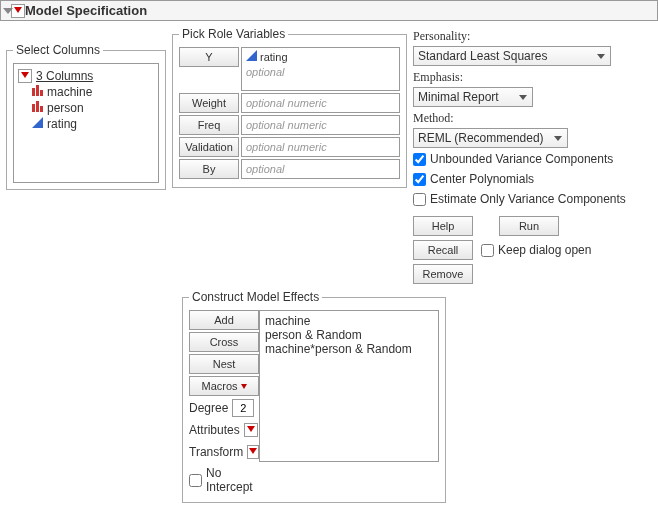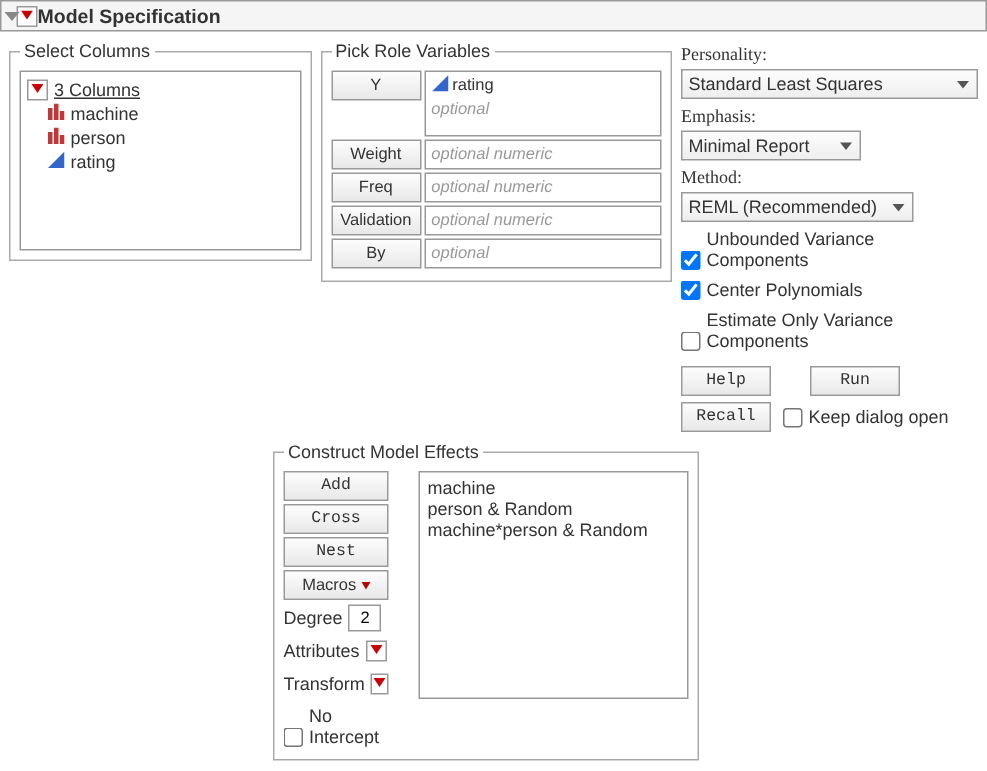--- a/index.html
+++ b/index.html
@@ -52,21 +52,22 @@
     border: 1px solid #aaa;
     padding: 6px;
     margin: 0;
   }
   legend {
     padding: 0 3px;
     font-size: 12px;
   }
   
   .colbox {
-    width: 202px;
+    width: 160px;
+    margin-top: 16px;
   }
   .collist {
     border: 1px solid #999;
     background: #fff;
     padding: 4px;
     height: 120px;
   }
   .colheader {
     display: flex;
     align-items: center;
@@ -129,39 +130,38 @@
     content: "";
     position: absolute;
     right: 5px; top: 7px;
     width: 0; height: 0;
     border-left: 4px solid transparent;
     border-right: 4px solid transparent;
     border-top: 5px solid #555;
   }
   .chk {
     display: flex;
-    align-items: flex-end;
+    align-items: center;
     gap: 4px;
     margin: 2px 0;
   }
   .chk input { margin:0; }
   .btnrow { display:flex; gap:8px; margin-top:6px; align-items:center; flex-wrap:wrap; }
   .btn {
     width: 60px; height: 20px;
     border: 1px solid #999;
     background: linear-gradient(#fdfdfd,#e8e8e8);
     font-size: 11px;
     display:flex; align-items:center; justify-content:center;
     cursor:pointer;
-    font-family:Liberation Mono, monospace;
   }
   
   .lower { padding: 0 6px 6px 6px; display:flex; }
   .effectsbox { margin-left: 176px; width: auto; flex:0 0 auto; }
-  .effectsinner { display:flex; gap:20px; }
+  .effectsinner { display:flex; gap:0; }
   .effectsbtns { display:flex; flex-direction:column; gap:2px; width:70px; }
   .effectsbtns .btn, .effectsbtns .degrow { width:70px; }
   .effectslist {
     border:1px solid #999;
     background:#fff;
     width: 180px;
     height: 152px;
     padding: 3px 5px;
     font-size:12px;
   }
@@ -315,20 +315,23 @@
       <div class="btn">Help</div>
       <div style="width:10px"></div>
       <div class="btn">Run</div>
     </div>
     <div class="btnrow" style="margin-top:2px">
       <div class="btn">Recall</div>
       <label class="chk" style="margin:0">
         <input type="checkbox" style="">
         <span>Keep dialog open</span>
       </label>
+    </div>
+    <div class="btnrow" style="margin-top:2px">
+      <div class="btn">Remove</div>
     </div>
   </div>
 </div>
 
 <div class="lower">
   <fieldset class="effectsbox">
     <legend>Construct Model Effects</legend>
     <div class="effectsinner">
       <div class="effectsbtns">
         <div class="btn" style="width:70px">Add</div>

